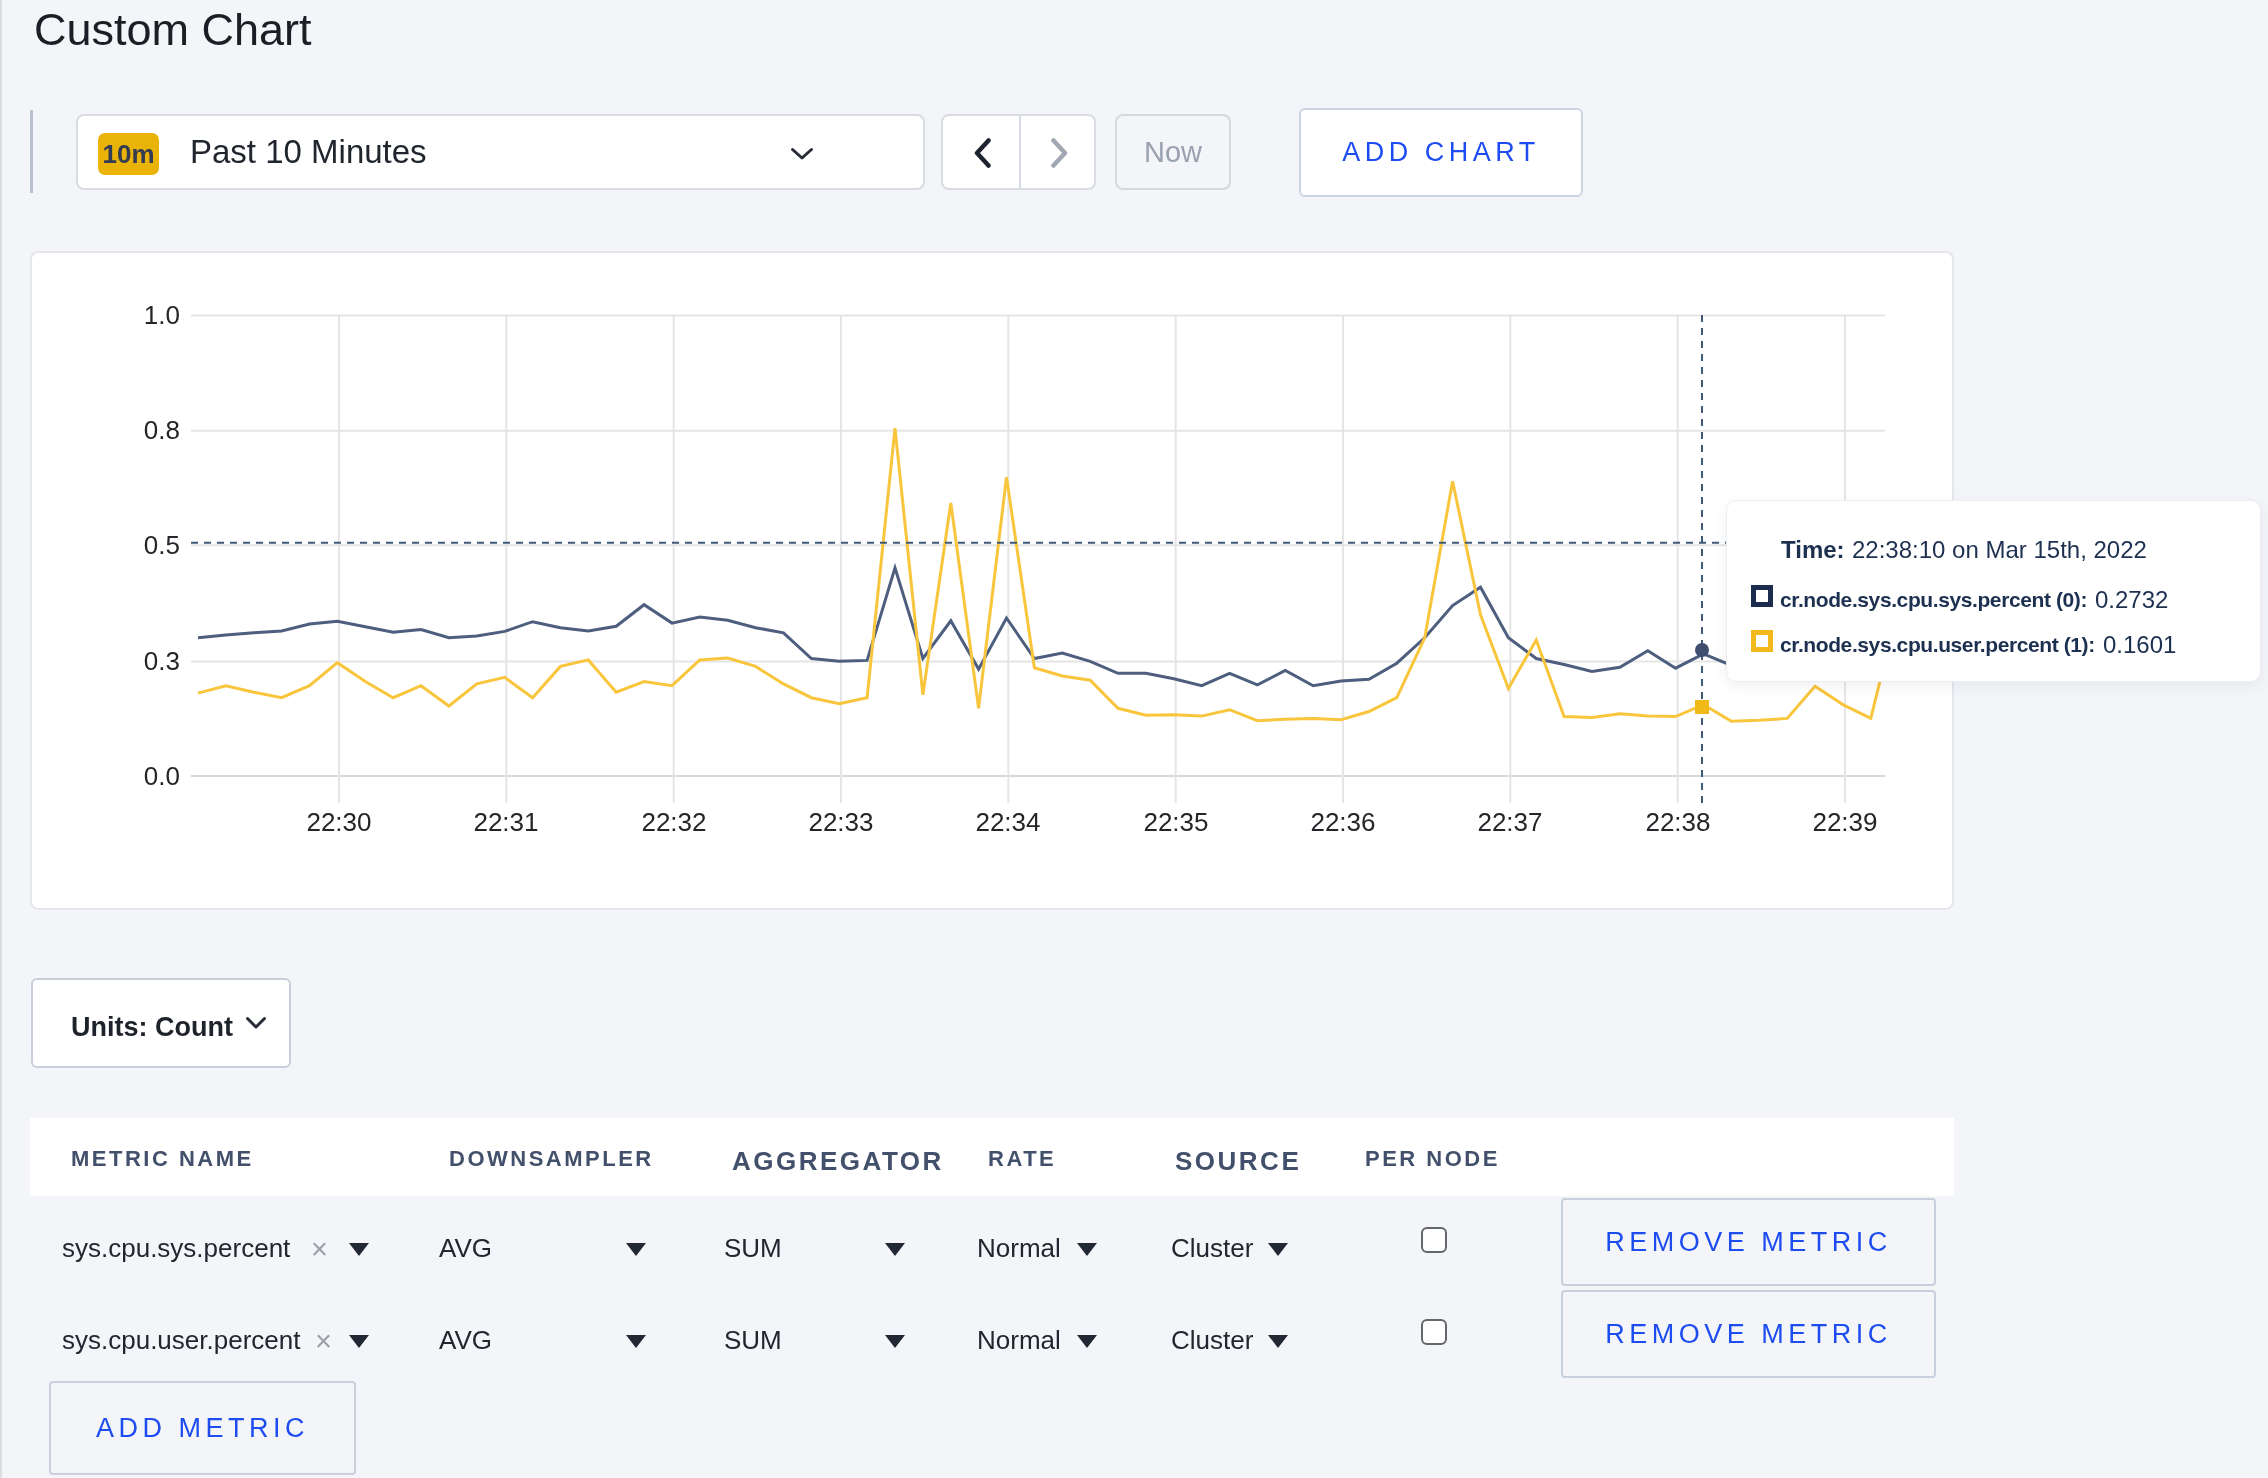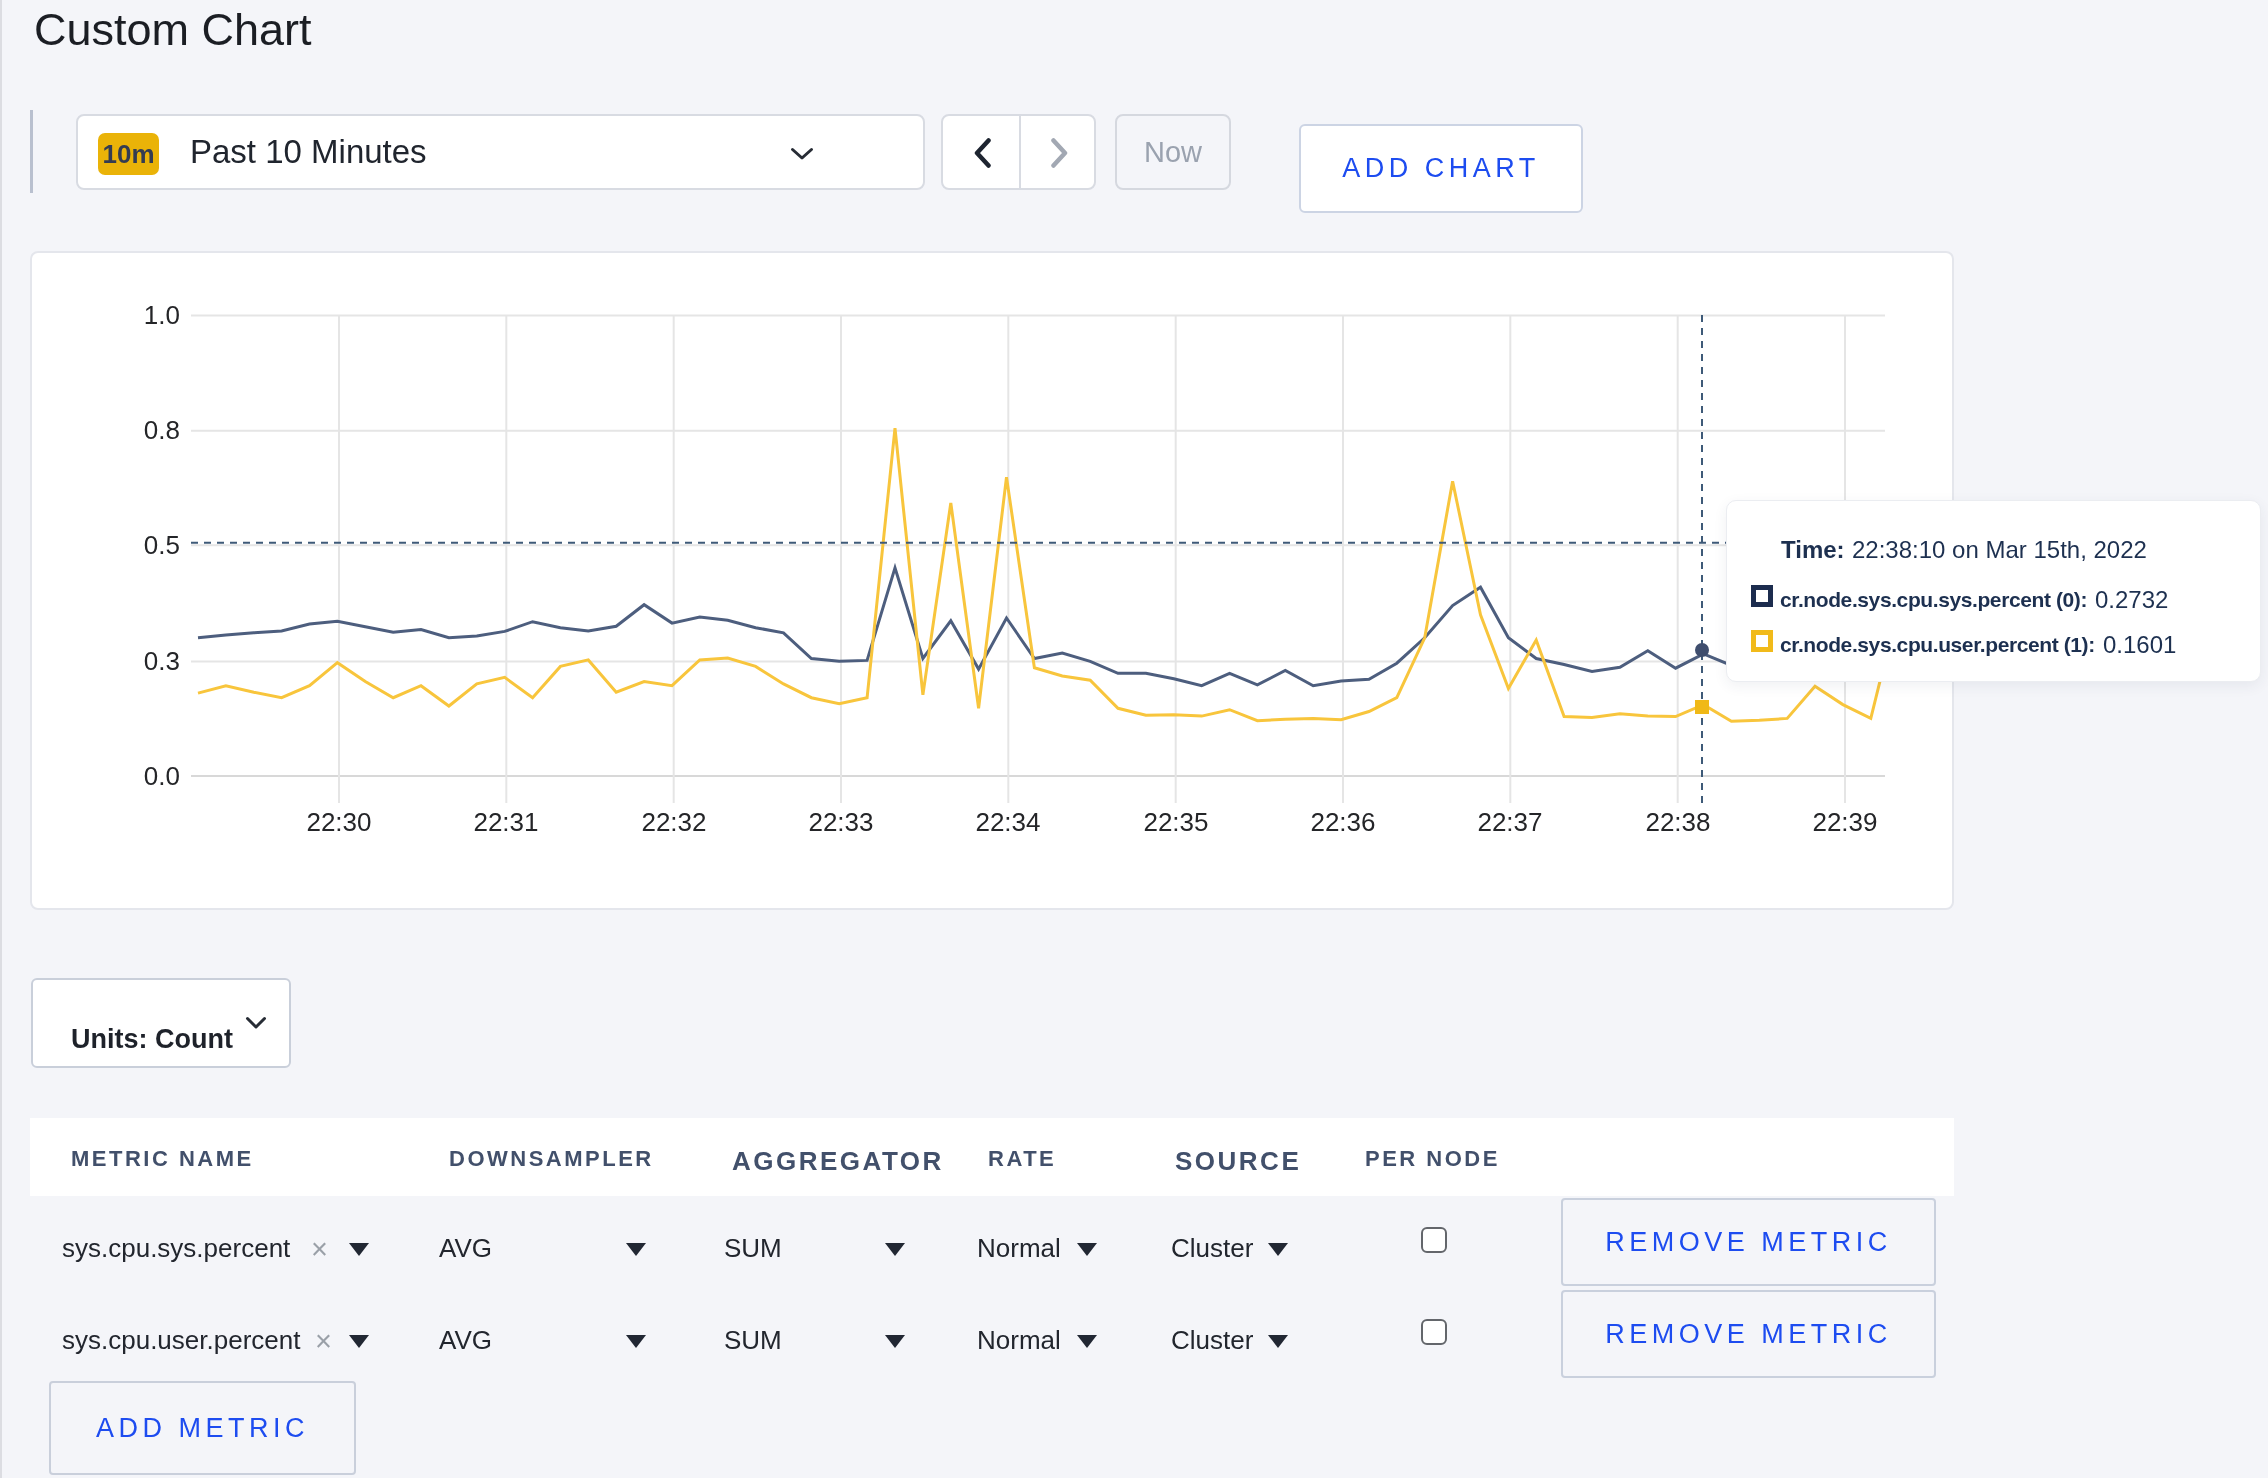--- a/index.html
+++ b/index.html
@@ -31,21 +31,21 @@
   <svg class="abs" style="left:29px;top:22px;" width="21" height="30" viewBox="0 0 21 30">
         <polyline points="16.5,2.5 5,15 16.5,27.5" fill="none" stroke="#1d2430" stroke-width="4.5" stroke-linecap="round" stroke-linejoin="round"></polyline>
       </svg>
   <svg class="abs" style="left:106px;top:22px;" width="21" height="30" viewBox="0 0 21 30">
         <polyline points="4.5,2.5 16,15 4.5,27.5" fill="none" stroke="#a2a8b3" stroke-width="4.5" stroke-linecap="round" stroke-linejoin="round"></polyline>
       </svg>
 </div>
 
 <div class="abs" style="left:1115px;top:114px;width:116px;height:76px;border:2px solid #d5d8df;border-radius:8px;text-align:center;line-height:72px;font-size:29px;color:#9aa2af;">Now</div>
 
-<div class="abs" style="left:1299px;top:108px;width:284px;height:89px;background:#fff;border:2px solid #ccd4e4;border-radius:6px;text-align:center;line-height:85px;margin-top:16px;"><span class="btn-txt">ADD CHART</span></div>
+<div class="abs" style="left:1299px;top:108px;width:284px;height:89px;background:#fff;border:2px solid #ccd4e4;border-radius:6px;text-align:center;line-height:85px;"><span class="btn-txt">ADD CHART</span></div>
 
 <div class="abs" style="left:30px;top:251px;width:1924px;height:659px;background:#fff;border:2px solid #e4e6ec;border-radius:8px;"></div>
 <svg class="abs" style="left:30px;top:251px;" width="1924" height="659" viewBox="0 0 1924 659">
 
   <g stroke="#e5e5e5" stroke-width="2">
     <line x1="161" y1="64.4" x2="1855" y2="64.4"></line>
     <line x1="161" y1="179.7" x2="1855" y2="179.7"></line>
     <line x1="161" y1="294.3" x2="1855" y2="294.3"></line>
     <line x1="161" y1="410.4" x2="1855" y2="410.4"></line>
   </g>
@@ -98,21 +98,21 @@
   <div class="abs" style="left:125px;top:35px;font-size:24px;color:#1d3050;">22:38:10 on Mar 15th, 2022</div>
   <div class="abs" style="left:24px;top:84px;width:22px;height:22px;border:5px solid #1c2c4e;"></div>
   <div class="abs" style="left:53px;top:87px;font-size:21px;letter-spacing:-0.4px;font-weight:bold;color:#1d3050;">cr.node.sys.cpu.sys.percent (0):</div>
   <div class="abs" style="left:368px;top:85px;font-size:24px;color:#1d3050;">0.2732</div>
   <div class="abs" style="left:24px;top:129px;width:22px;height:22px;border:5px solid #f1ba1a;"></div>
   <div class="abs" style="left:53px;top:132px;font-size:21px;letter-spacing:-0.4px;font-weight:bold;color:#1d3050;">cr.node.sys.cpu.user.percent (1):</div>
   <div class="abs" style="left:376px;top:130px;font-size:24px;color:#1d3050;">0.1601</div>
 </div>
 
 <div class="abs" style="left:31px;top:978px;width:260px;height:90px;background:#fff;border:2px solid #c9cfda;border-radius:6px;">
-  <div class="abs" style="left:38px;top:16px;height:104px;line-height:86px;font-size:27px;font-weight:bold;color:#1e222a;">Units: Count</div>
+  <div class="abs" style="left:38px;top:4px;height:104px;line-height:86px;font-size:27px;font-weight:bold;color:#1e222a;">Units: Count</div>
   <svg class="abs" style="left:212px;top:36px;" width="22" height="14" viewBox="0 0 22 14">
         <polyline points="2.5,2.5 11,11 19.5,2.5" fill="none" stroke="#272c35" stroke-width="3" stroke-linecap="round" stroke-linejoin="round"></polyline>
       </svg>
 </div>
 
 <div class="abs" style="left:30px;top:1118px;width:1924px;height:78px;background:#fff;"></div>
 <div class="abs" style="top:1146px;left:71px;font-size:22px;font-weight:bold;letter-spacing:2.5px;color:#42506b;text-align:center;">METRIC NAME</div>
 <div class="abs" style="top:1146px;left:449px;font-size:22px;font-weight:bold;letter-spacing:2.5px;color:#42506b;">DOWNSAMPLER</div>
 <div class="abs" style="top:1146px;left:732px;font-size:26px;font-weight:bold;letter-spacing:2.5px;color:#42506b;">AGGREGATOR</div>
 <div class="abs" style="top:1146px;left:988px;font-size:22px;font-weight:bold;letter-spacing:2.5px;color:#42506b;">RATE</div>

